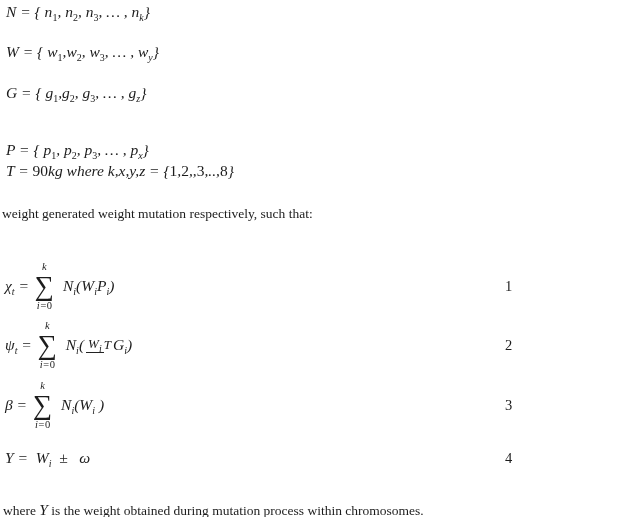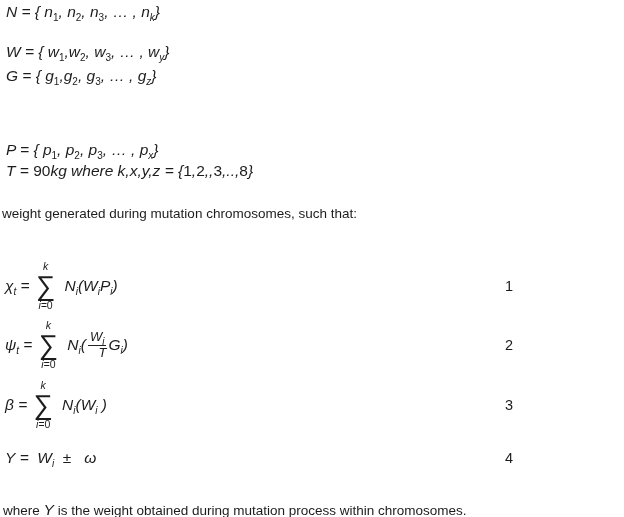--- a/index.html
+++ b/index.html
@@ -2,21 +2,21 @@
 <html><head>
 <meta charset="utf-8">
 <style>
   html, body { margin: 0; padding: 0; }
   .page {
     position: relative;
     width: 624px;
     height: 517px;
     background: #ffffff;
     color: #1c1c1c;
-    font-family: Liberation Sans, sans-serif;
+    font-family: Liberation Serif, serif;
     overflow: hidden;
   }
   
   .def {
     position: absolute;
     left: 6px;
     font-style: italic;
     font-size: 15.5px;
     line-height: 20px;
     white-space: pre;
@@ -52,21 +52,21 @@
   .sum {
     display: inline-flex;
     flex-direction: column;
     align-items: center;
     margin: 0 5px 0 2px;
   }
   .sum-up, .sum-lo { font-size: 10.5px; line-height: 1.1; white-space: pre; }
   .sigma { font-size: 27px; line-height: 1; font-style: normal; }
   .frac {
     display: inline-flex;
-    flex-direction: column;
+    flex-direction: row;
     align-items: flex-end;
     font-size: 13px;
     margin: 0 2px;
     vertical-align: middle;
   }
   .frac-num { line-height: 1.15; border-bottom: 1.2px solid #222; padding: 0 2px; }
   .frac-den { line-height: 1.15; }
   .eq-num {
     position: absolute;
     left: 500px;
@@ -85,26 +85,26 @@
     line-height: 20px;
   }
 </style>
 </head>
 <body>
 
 <div class="page">
 
   <div class="def" style="top:2px">N = { n<sub><span class="digit">1</span></sub>, n<sub><span class="digit">2</span></sub>, n<sub><span class="digit">3</span></sub>, … , n<sub>k</sub>}</div>
   <div class="def" style="top:42px">W = { w<sub><span class="digit">1</span></sub>,w<sub><span class="digit">2</span></sub>, w<sub><span class="digit">3</span></sub>, … , w<sub>y</sub>}</div>
-  <div class="def" style="top:66px">G = { g<sub><span class="digit">1</span></sub>,g<sub><span class="digit">2</span></sub>, g<sub><span class="digit">3</span></sub>, … , g<sub>z</sub>}</div>
+  <div class="def" style="top:83px">G = { g<sub><span class="digit">1</span></sub>,g<sub><span class="digit">2</span></sub>, g<sub><span class="digit">3</span></sub>, … , g<sub>z</sub>}</div>
   <div class="def" style="top:140px">P = { p<sub><span class="digit">1</span></sub>, p<sub><span class="digit">2</span></sub>, p<sub><span class="digit">3</span></sub>, … , p<sub>x</sub>}</div>
   <div class="def" style="top:161px">T = <span class="digit">90</span>kg where k,x,y,z = {<span class="digit">1</span>,<span class="digit">2</span>,,<span class="digit">3</span>,..,<span class="digit">8</span>}</div>
 
   <div class="para">
-    <div class="para-line">weight generated during mutation chromosomes, such that:</div>
+    <div class="para-line">weight generated weight mutation respectively, such that:</div>
   </div>
 
   <div class="eq-row" style="top:261px;height:50px">
     <span class="mvar"><span class="mathsym">χ</span><sub>t</sub> = </span>
     <span class="sum">
       <span class="sum-up">k</span>
       <span class="sigma">∑</span>
       <span class="sum-lo">i=<span class="digit">0</span></span>
     </span>
     <span class="mvar"> N<sub>i</sub>(W<sub>i</sub>P<sub>i</sub>)</span>

